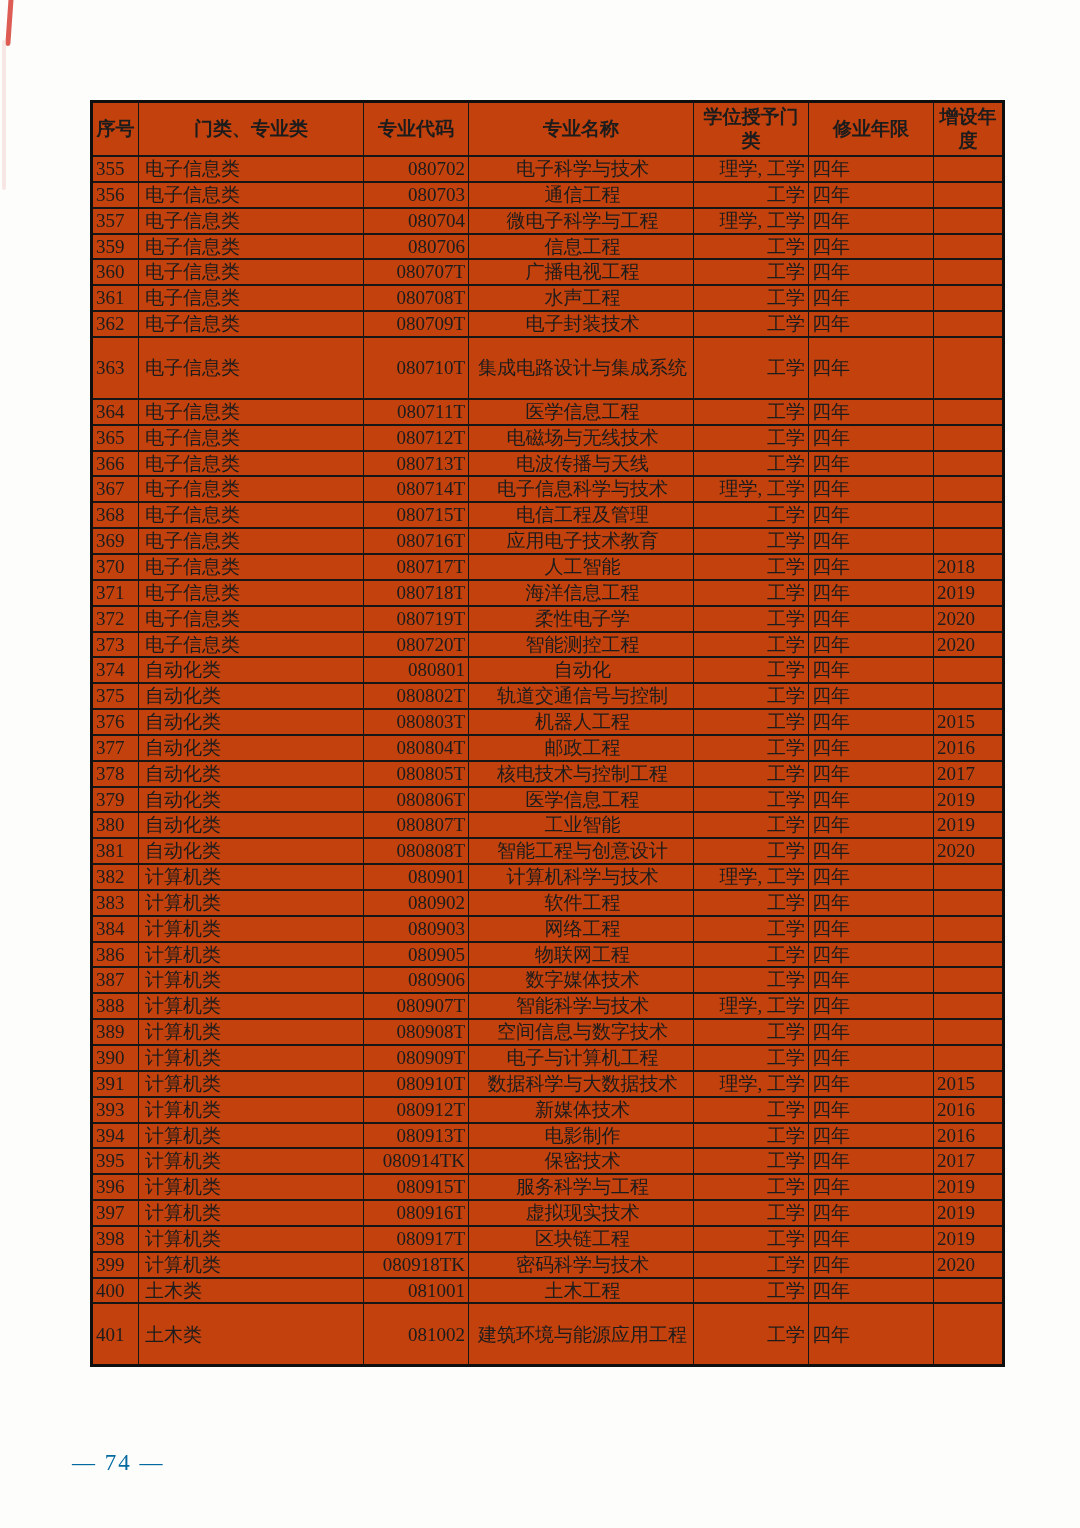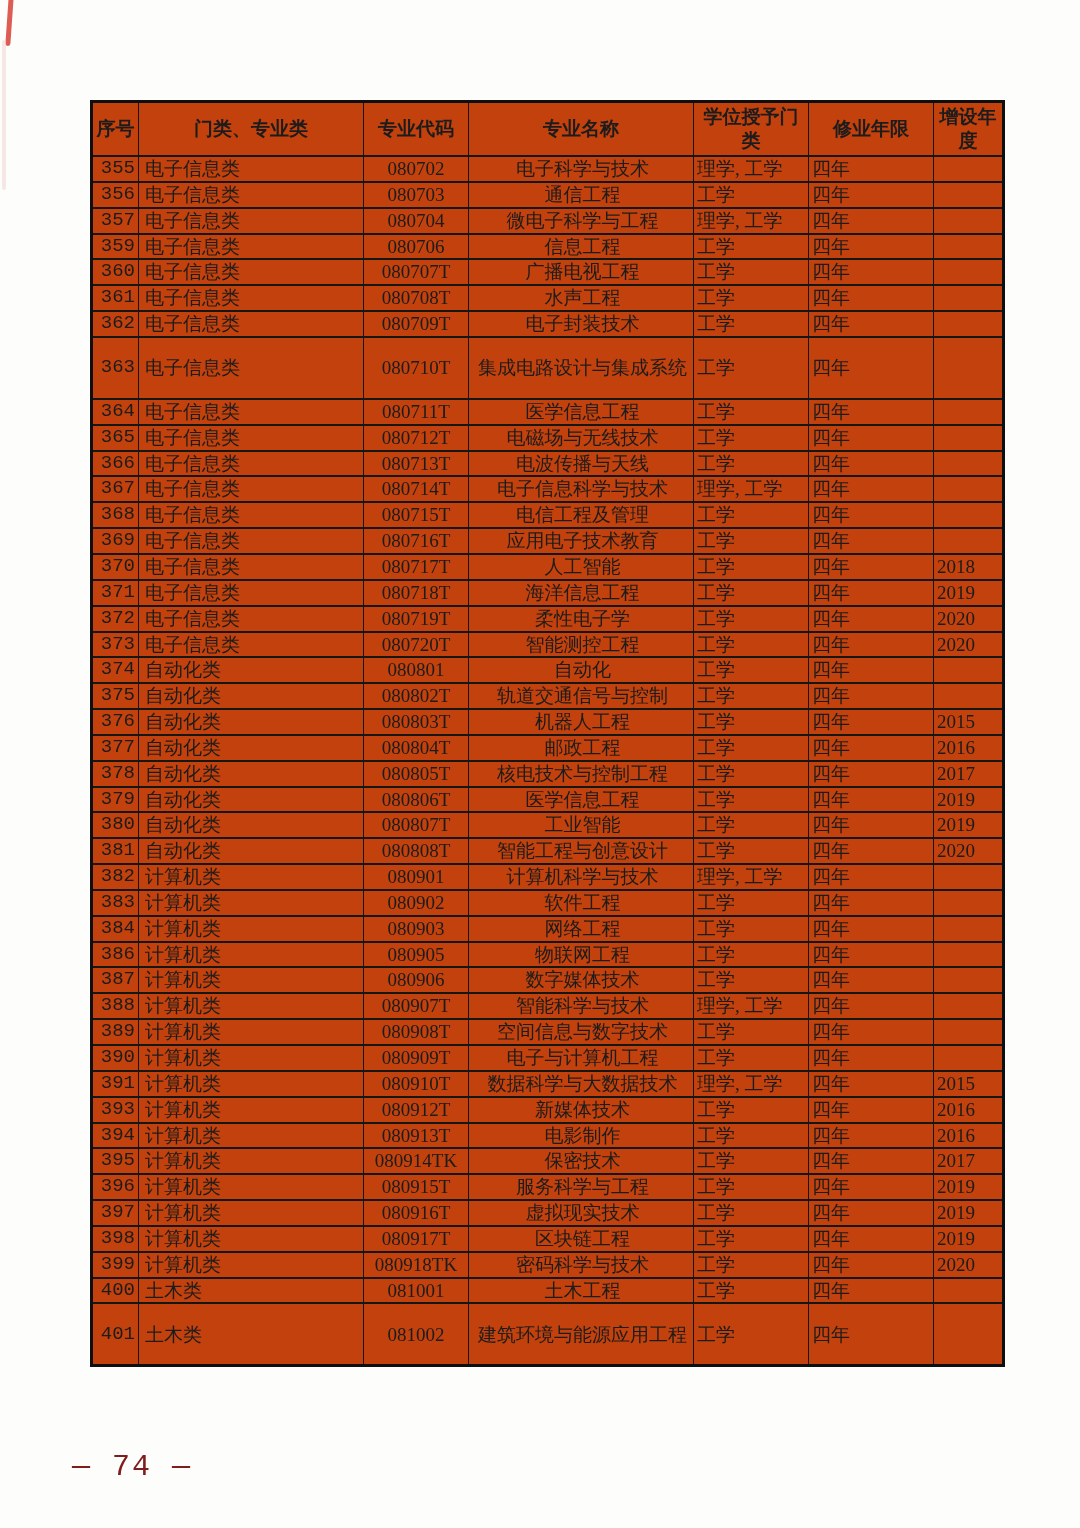--- a/index.html
+++ b/index.html
@@ -60,34 +60,33 @@
   }
   tbody td {
     height: 21px;
     font-size: 19px;
     line-height: 1.15;
     vertical-align: middle;
     padding: 1px 3px;
     word-break: break-all;
   }
   tr.row-tall td { height: 58px; }
-  td.col-no     { text-align: right; font-family: Liberation Mono, monospace; }
+  td.col-no     { text-align: left; }
   td.col-category { text-align: left; padding-left: 6px; }
-  td.col-code   { text-align: center; }
+  td.col-code   { text-align: right; }
   td.col-name   { text-align: center; padding-left: 6px; }
-  td.col-degree { text-align: left; }
+  td.col-degree { text-align: right; }
   td.col-years  { }
   td.col-added  { }
   .page-number {
     position: absolute;
     left: 72px; top: 1450px;
-    font-size: 30px;
+    font-size: 23px;
     letter-spacing: 2px;
-    color: #7f1d1d;
-    font-family: Liberation Mono, monospace;
+    color: #0369a1;
   }
 </style>
 </head>
 <body>
 
 <div class="sheet">
   <div class="pen-mark"></div>
   <div class="pen-mark-tail"></div>
 
   <table class="majors">

